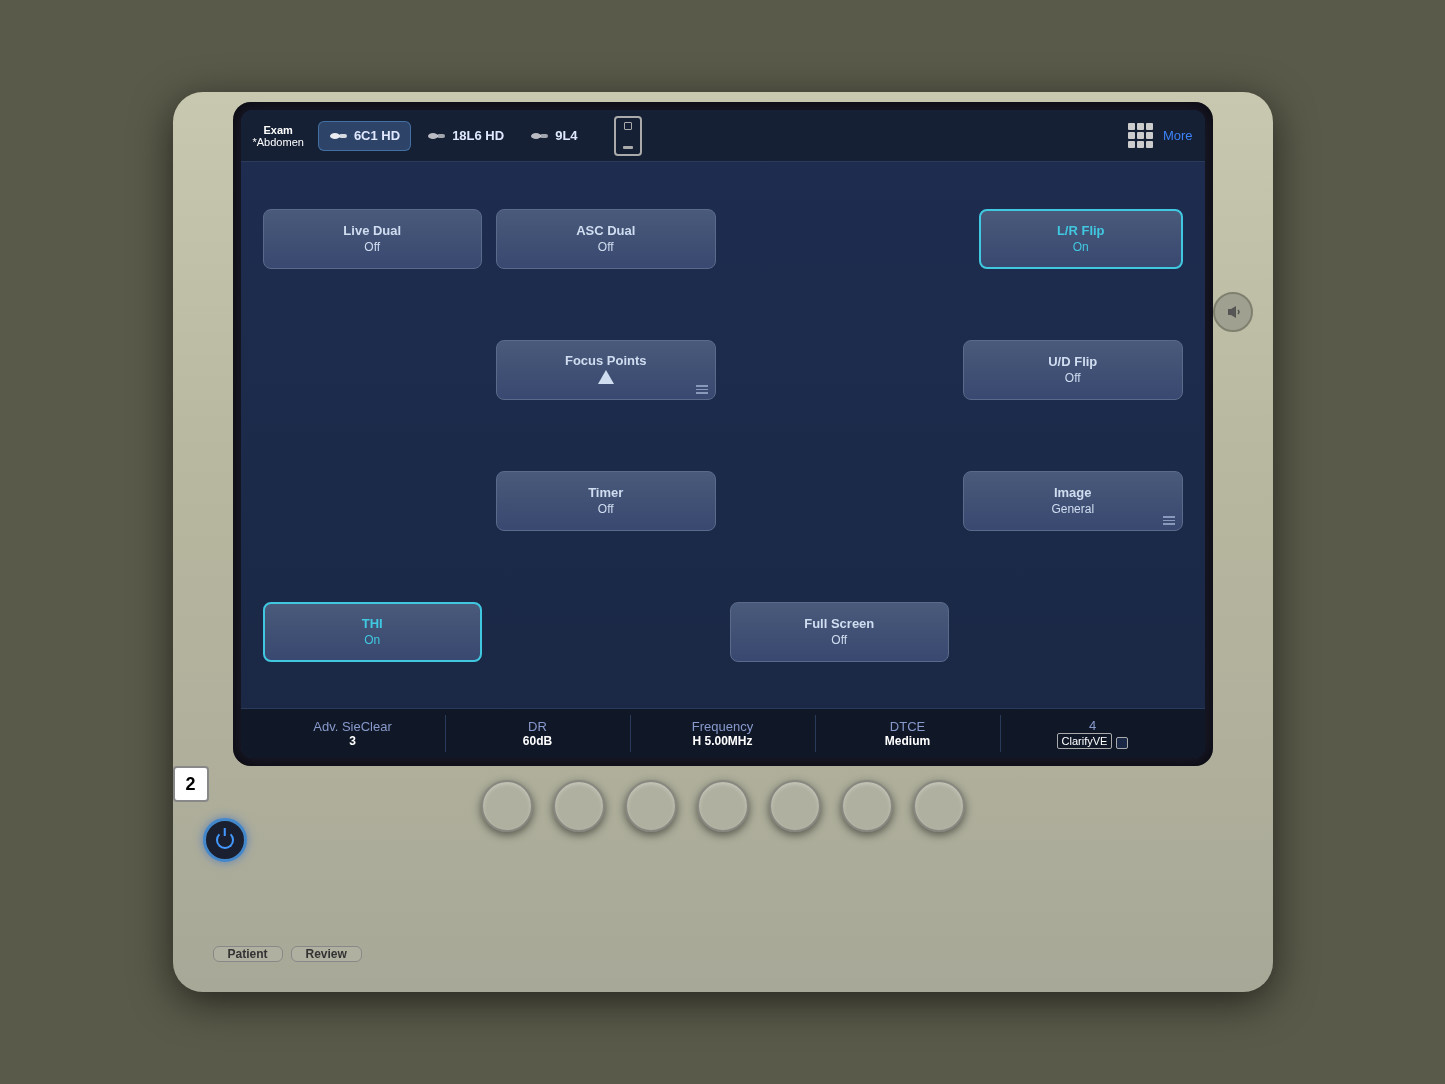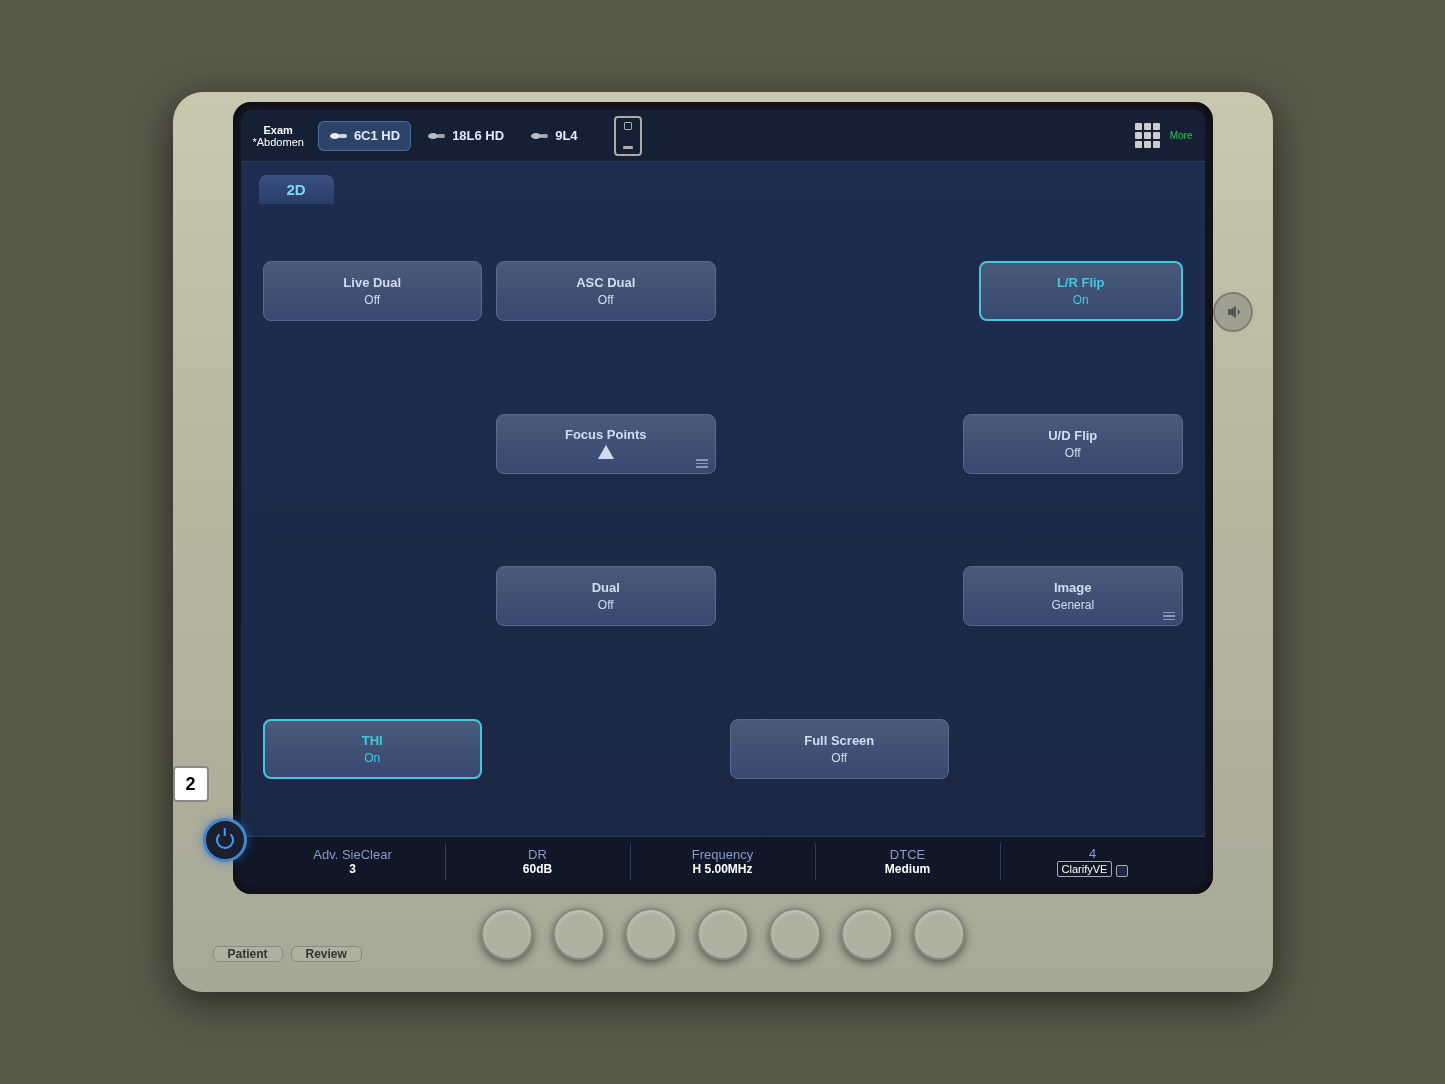--- a/index.html
+++ b/index.html
@@ -26,21 +26,21 @@
       display: flex;
       flex-direction: column;
       align-items: center;
       padding-top: 10px;
       box-shadow: 0 10px 40px rgba(0,0,0,0.6);
     }
 
     
     .screen-bezel {
       width: 980px;
-      height: 792px;
+      height: 664px;
       background: #1a1a2a;
       border-radius: 18px;
       padding: 8px;
       position: relative;
       box-shadow: inset 0 0 20px rgba(0,0,0,0.8);
     }
 
     
     .screen {
       width: 100%;
@@ -149,22 +149,22 @@
       gap: 2px;
       margin-right: 4px;
     }
 
     .nav-grid-icon span {
       background: #ccc;
       border-radius: 1px;
     }
 
     .nav-more {
-      color: #22c55e;
-      font-size: 10px;
+      color: #3b82f6;
+      font-size: 13px;
     }
 
     
     .tab-bar {
       height: 42px;
       display: flex;
       align-items: flex-end;
       padding: 0 18px;
       flex-shrink: 0;
     }
@@ -478,25 +478,20 @@
             <span></span>
             <span></span>
           <span></span>
             <span></span>
             <span></span>
         </div>
 
         <span class="nav-more">More</span>
       </div>
 
-      <div class="tab-bar">
-        <div class="tab active">
-          <span>2D</span>
-        </div>
-      </div>
 
       <div class="grid-layout">
 
         <div class="btn">
           <span class="btn-title">Live Dual</span>
           <span class="btn-value">Off</span>
         </div>
 
         <div class="btn">
           <span class="btn-title">ASC Dual</span>
@@ -527,21 +522,21 @@
         <div class="empty-cell"></div>
 
         <div class="btn">
           <span class="btn-title">U/D Flip</span>
           <span class="btn-value">Off</span>
         </div>
 
         <div class="empty-cell"></div>
 
         <div class="btn">
-          <span class="btn-title">Dual</span>
+          <span class="btn-title">Timer</span>
           <span class="btn-value">Off</span>
         </div>
 
         <div class="empty-cell"></div>
 
 
         <div class="btn">
           <span class="btn-title">Image</span>
           <span class="btn-value">General</span>
           <div class="btn-menu-icon">

